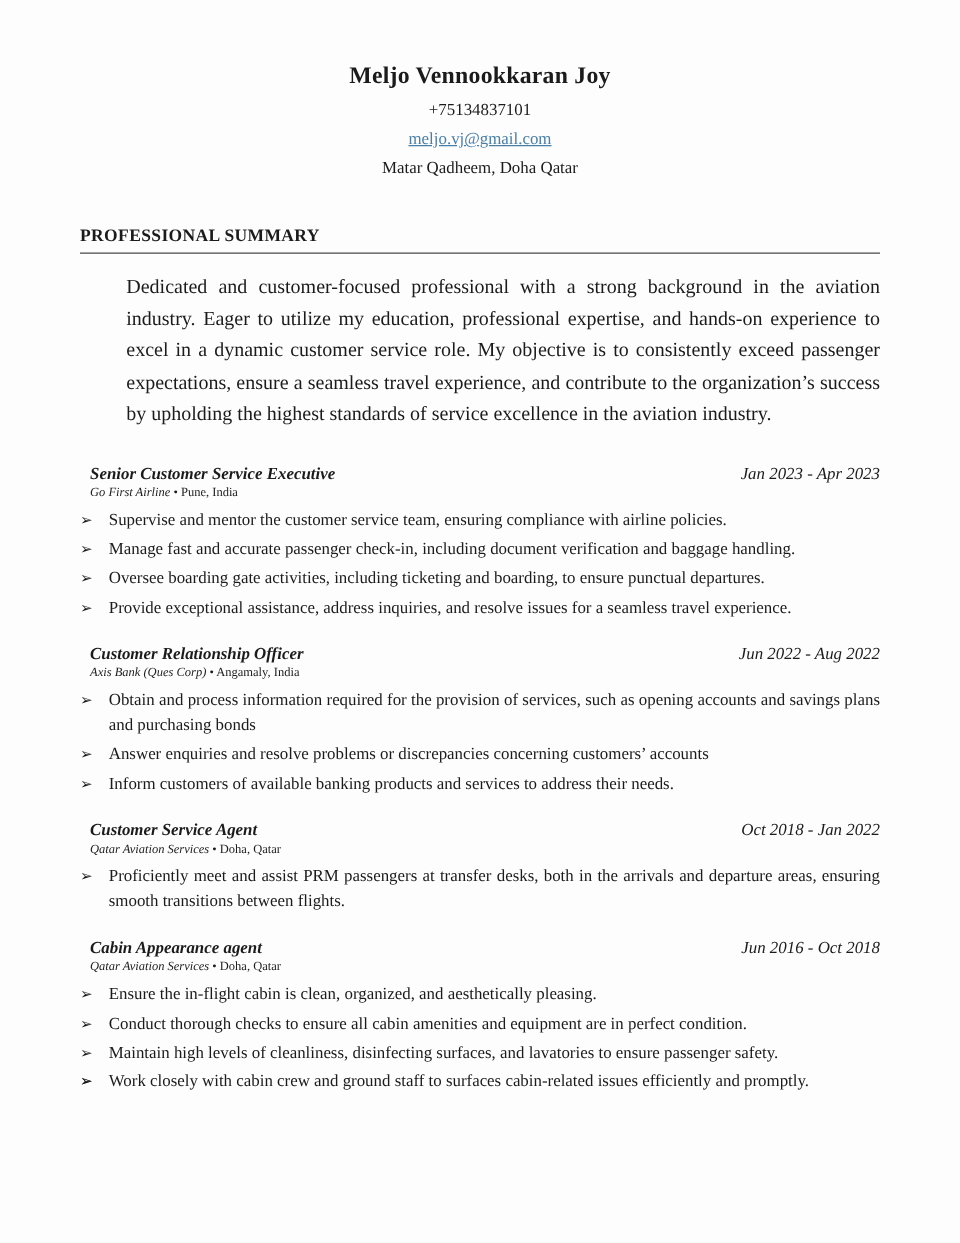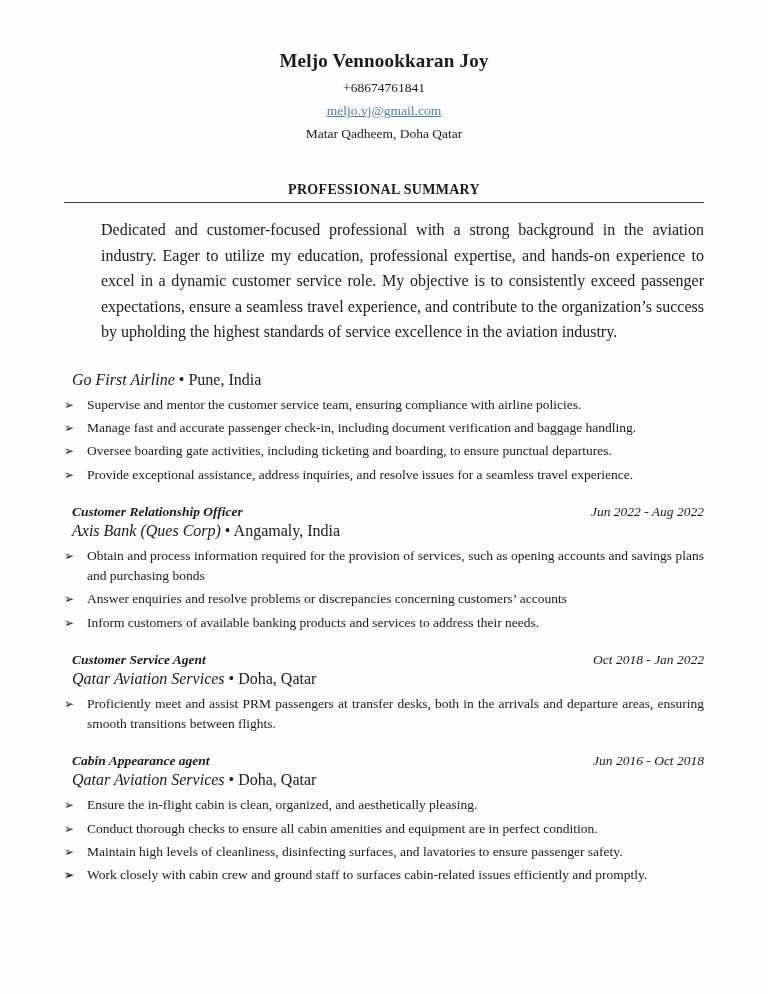--- a/index.html
+++ b/index.html
@@ -33,21 +33,20 @@
   }
 
   
   .section { margin-top: 40px; }
   .section-heading {
     font-size: 14px;
     font-weight: bold;
     letter-spacing: 0.3px;
     padding-bottom: 4px;
     border-bottom: 1.5px solid #4a4a4a;
-    text-align: center;
   }
   .summary-text {
     margin-top: 14px;
     font-size: 16px;
     line-height: 1.6;
     text-align: justify;
     margin-left: 37px;
   }
 
   
@@ -63,21 +62,21 @@
   .job-title {
     font-size: 13.5px;
     font-weight: bold;
     font-style: italic;
   }
   .job-dates {
     font-size: 13.5px;
     font-style: italic;
   }
   .job-sub {
-    font-size: 16px;
+    font-size: 10px;
     padding-left: 8px;
     margin-top: 2px;
   }
   .job-company { font-style: italic; }
   .job-bullets {
     list-style: none;
     margin-top: 6px;
   }
   .job-bullets li {
     position: relative;
@@ -96,35 +95,39 @@
     font-family: "DejaVu Sans", sans-serif;
   }
 </style>
 </head>
 <body>
 
 <div class="page">
 
   <header class="resume-header">
     <div class="name">Meljo Vennookkaran Joy</div>
-    <div class="contact-line">+68674761841</div>
+    <div class="contact-line">+75134837101</div>
     <div class="contact-line">
       <a href="#" class="email-link">meljo.vj@gmail.com</a>
     </div>
     <div class="contact-line">Matar Qadheem, Doha Qatar</div>
   </header>
 
   <section class="section">
     <h2 class="section-heading">PROFESSIONAL SUMMARY</h2>
     <p class="summary-text">Dedicated and customer-focused professional with a strong background in the aviation industry. Eager to utilize my education, professional expertise, and hands-on experience to excel in a dynamic customer service role. My objective is to consistently exceed passenger expectations, ensure a seamless travel experience, and contribute to the organization’s success by upholding the highest standards of service excellence in the aviation industry.</p>
   </section>
 
   <section class="section work">
     <div class="jobs">
   <article class="job">
+    <div class="job-head">
+      <span class="job-title">Senior Customer Service Executive</span>
+      <span class="job-dates">Jan 2023 - Apr 2023</span>
+    </div>
     <div class="job-sub">
       <span class="job-company">Go First Airline</span>
       <span class="job-sep"> • </span>
       <span class="job-location">Pune, India</span>
     </div>
     <ul class="job-bullets">
             <li><span class="marker">➢</span><span>Supervise and mentor the customer service team, ensuring compliance with airline policies.</span></li>
             <li><span class="marker">➢</span><span>Manage fast and accurate passenger check-in, including document verification and baggage handling.</span></li>
             <li><span class="marker">➢</span><span>Oversee boarding gate activities, including ticketing and boarding, to ensure punctual departures.</span></li>
             <li><span class="marker">➢</span><span>Provide exceptional assistance, address inquiries, and resolve issues for a seamless travel experience.</span></li>

